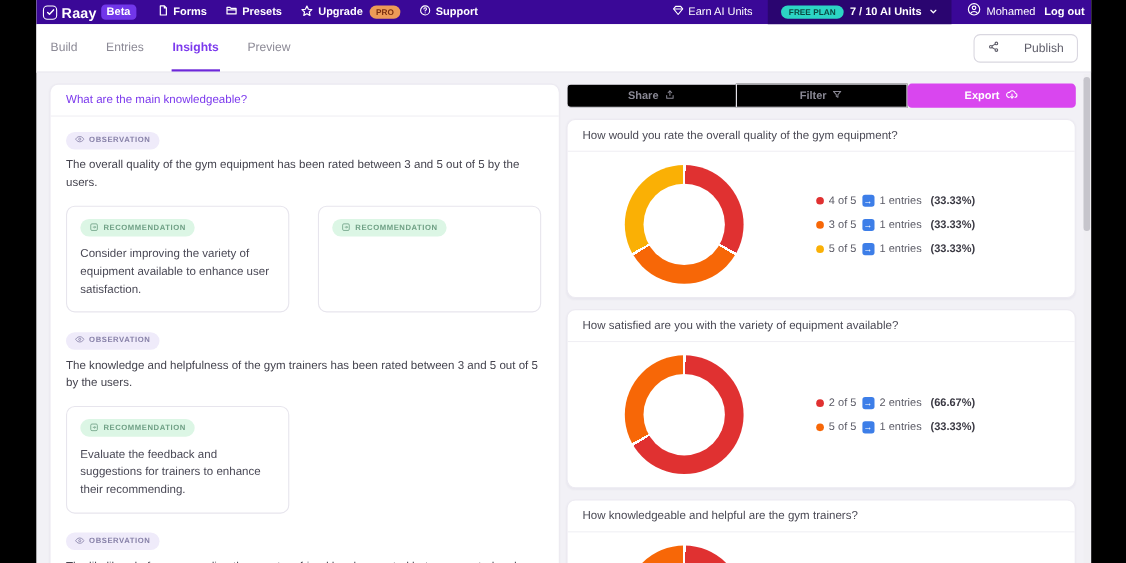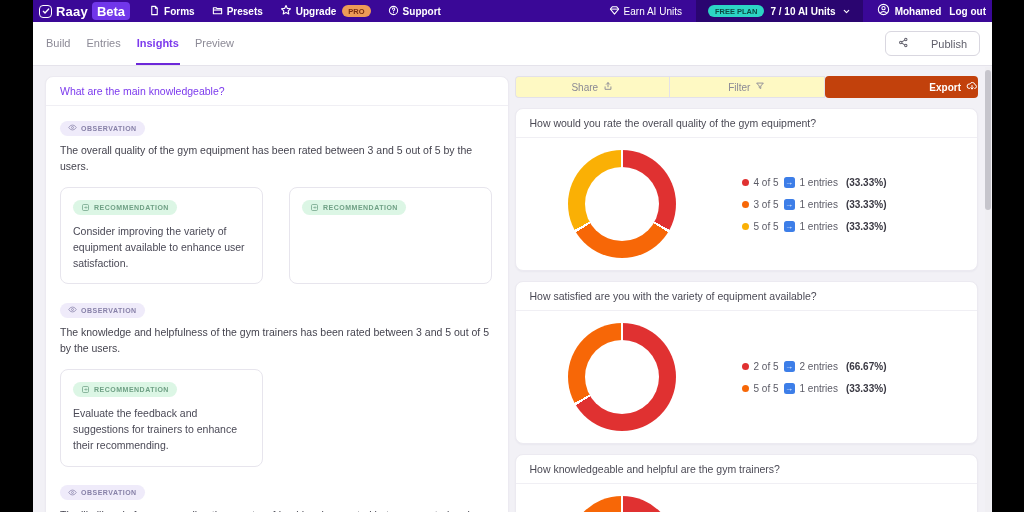--- a/index.html
+++ b/index.html
@@ -7,39 +7,39 @@
   *{box-sizing:border-box;}
   .app{position:relative;margin-left:33px;width:959px;height:512px;background:#F2F1F6;overflow:hidden;}
 
   
   .navbar{height:22px;background:#3A0897;display:flex;padding:0 6px;color:#fff;}
   .nav-left{display:flex;align-items:center;gap:7px;}
   .brand{display:flex;align-items:center;gap:4px;margin-right:2px;}
   .logo-badge{width:13px;height:13px;border:1.6px solid #fff;border-radius:4px;display:flex;align-items:center;justify-content:center;}
   .logo-badge svg{width:8px;height:8px;}
   .brand-name{font-size:13px;font-weight:700;letter-spacing:.2px;}
-  .beta{background:#7136EA;border-radius:4px;font-size:13px;font-weight:700;padding:1.5px 5px;}
+  .beta{background:#7136EA;border-radius:4px;font-size:10px;font-weight:700;padding:1.5px 5px;}
   .nav-item{display:flex;align-items:center;gap:4px;font-size:10px;font-weight:600;margin-left:10px;cursor:pointer;}
   .nav-item svg{width:11px;height:11px;}
   .pro{background:#ED9B57;color:#7A2D0E;border-radius:999px;font-size:7.5px;font-weight:800;padding:1.5px 6px;margin-left:2px;}
   .nav-right{margin-left:auto;display:flex;align-items:center;height:100%;}
   .earn{display:flex;align-items:center;gap:4px;font-size:10px;font-weight:400;cursor:pointer;}
   .earn svg{width:11px;height:11px;}
   .units-box{display:flex;align-items:center;gap:6px;background:#2A0570;height:100%;padding:0 12px;margin-left:14px;cursor:pointer;}
   .free-plan{background:#2CD5C4;color:#0B4A42;border-radius:999px;font-size:7.5px;font-weight:800;padding:1.5px 7px;}
   .units-text{font-size:10px;font-weight:700;}
   .units-box svg{width:9px;height:9px;}
   .user{display:flex;align-items:center;gap:5px;margin-left:14px;}
   .user svg{width:13px;height:13px;}
-  .user-name{font-size:10px;font-weight:700;cursor:pointer;}
+  .user-name{font-size:10px;font-weight:400;cursor:pointer;}
   .logout{font-size:10px;font-weight:600;margin-left:8px;cursor:pointer;}
 
   
   .header{height:44px;background:#fff;border-bottom:1px solid #E5E3EB;display:flex;align-items:center;padding:0 12px;}
-  .tabs{display:flex;gap:14px;height:100%;}
+  .tabs{display:flex;gap:24px;height:100%;}
   .tab{display:flex;align-items:center;font-size:11px;color:#8C8A96;height:100%;border-bottom:2px solid transparent;cursor:pointer;padding:0 1px;}
   .tab.active{color:#7C3AED;border-bottom-color:#6D28D9;font-weight:600;}
   .publish-btn{margin-left:auto;display:flex;align-items:center;gap:22px;background:#fff;border:1px solid #D9D7E0;border-radius:6px;padding:5px 12px;font-size:11px;color:#5F5E6A;cursor:pointer;}
   .publish-btn svg{width:11px;height:11px;}
 
   
   .content{display:flex;gap:6px;padding:10px 14px 0 12px;height:446px;overflow:hidden;}
   .col{flex:1;min-width:0;}
 
   .card{background:#fff;border:1px solid #ECEAF1;border-radius:8px;box-shadow:0 1px 2px rgba(30,20,70,.04);}
@@ -51,24 +51,24 @@
   .pill svg{width:9px;height:9px;}
   .pill-obs{background:#EFEBFA;color:#8781A8;}
   .pill-rec{background:#DCF6E5;color:#6FA085;}
   .obs-text{font-size:10.5px;color:#45444F;line-height:1.5;margin:7px 0 12px;}
   .rec-row{display:flex;gap:26px;margin:2px 0 16px;}
   .rec-card{width:203px;border:1px solid #E7E5ED;border-radius:8px;padding:10px 12px 12px;}
   .rec-text{font-size:10.5px;color:#4A4956;line-height:1.55;margin-top:7px;}
 
   
   .toolbar{display:flex;}
-  .seg{flex:1;height:22px;display:flex;align-items:center;justify-content:center;gap:5px;font-size:10px;color:#8A8995;background:#fef9c3;border:1px solid #E3E1E9;cursor:pointer;}
+  .seg{flex:1;height:22px;display:flex;align-items:center;justify-content:center;gap:5px;font-size:10px;color:#8A8995;background:#000000;border:1px solid #E3E1E9;cursor:pointer;font-weight:bold;}
   .seg svg{width:10px;height:10px;}
   .seg-share{border-radius:4px 0 0 4px;border-right:none;}
-  .seg-export{background:#c2410c;color:#fff;font-weight:700;border:none;border-radius:4px;justify-content:flex-end;}
+  .seg-export{background:#d946ef;color:#fff;font-weight:700;border:none;border-radius:4px;}
   .seg-export svg{width:12px;height:12px;}
 
   .chart-card{margin-top:10px;}
   .chart-body{display:flex;align-items:center;padding:12px 16px;height:132px;overflow:hidden;}
   .donut{width:108px;height:108px;border-radius:50%;position:relative;margin-left:36px;flex:none;}
   .donut::after{content:"";position:absolute;inset:17px;background:#fff;border-radius:50%;}
   .legend{margin-left:66px;display:flex;flex-direction:column;gap:11px;}
   .legend-row{display:flex;align-items:center;gap:5px;font-size:10px;color:#5B5B66;cursor:pointer;}
   .dot{width:7px;height:7px;border-radius:50%;flex:none;}
   .arrow-chip{width:11px;height:11px;background:#3D7EE8;border-radius:2.5px;color:#fff;font-size:8px;line-height:11px;text-align:center;flex:none;}

